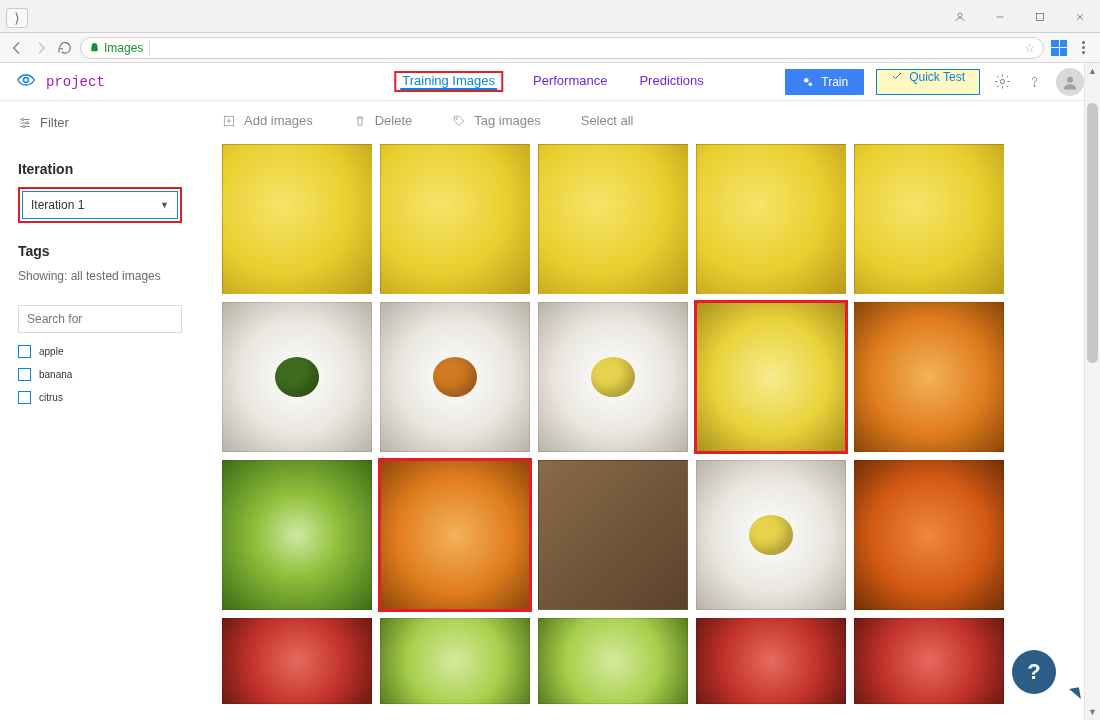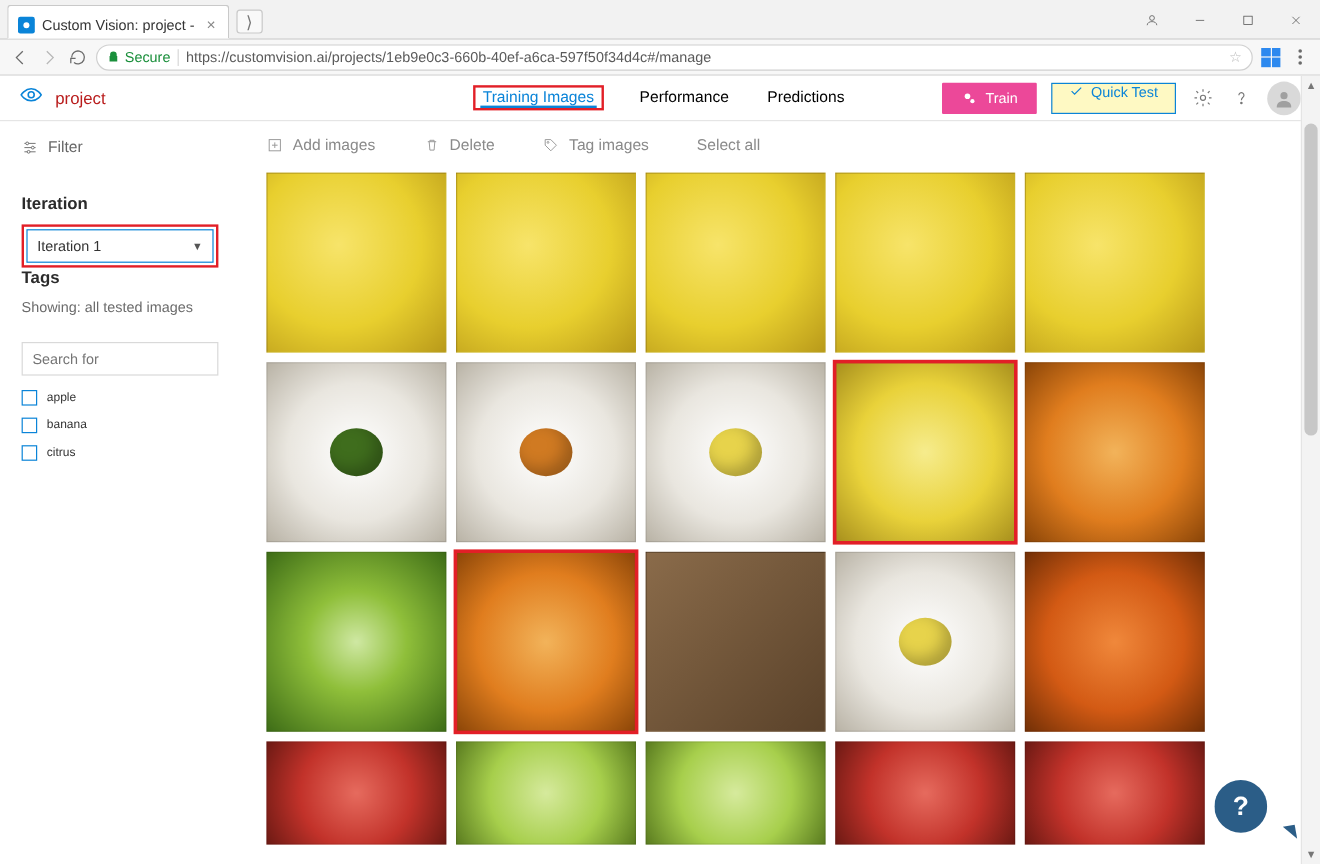--- a/index.html
+++ b/index.html
@@ -28,42 +28,42 @@
   .ext-icon{width:18px;height:18px;display:flex;align-items:center;justify-content:center;}
   .win-logo{width:16px;height:16px;display:grid;grid-template-columns:1fr 1fr;grid-template-rows:1fr 1fr;gap:1px;}
   .win-logo span{background:#2d89ef;}
   .dots{display:flex;flex-direction:column;gap:2px;}
   .dots span{width:3px;height:3px;background:#6b6b6b;border-radius:50%;}
 
   
   .app-header{height:38px;border-bottom:1px solid #e5e5e5;display:flex;align-items:center;padding:0 16px;position:relative;}
   .eye-icon{color:#0a84d8;margin-right:10px;}
   .eye-icon svg{width:20px;height:20px;stroke:#0a84d8;fill:none;stroke-width:1.6;}
-  .project-name{font-size:14px;color:#b91c1c;font-weight:500;}
+  .project-name{font-size:14px;color:#a21caf;font-weight:500;font-family:Liberation Mono, monospace;}
   .center-tabs{position:absolute;left:50%;transform:translateX(-50%);display:flex;gap:28px;align-items:center;height:100%;}
-  .tab-link{font-size:13px;color:#000000;cursor:pointer;padding:0 2px;height:100%;display:flex;align-items:center;border-bottom:2px solid transparent;}
+  .tab-link{font-size:13px;color:#6d28d9;cursor:pointer;padding:0 2px;height:100%;display:flex;align-items:center;border-bottom:2px solid transparent;}
   .tab-link.active{color:#0a84d8;border-bottom-color:#0a84d8;font-weight:400;}
   .highlight-box{border:2px solid #e21f27;padding:0px 4px;}
   .right-actions{margin-left:auto;display:flex;align-items:center;gap:12px;}
-  .train-btn{background:#ec4899;color:#fff;border:none;height:26px;padding:0 16px;font-size:12px;display:flex;align-items:center;gap:6px;cursor:pointer;border-radius:1px;}
+  .train-btn{background:#3b82f6;color:#fff;border:none;height:26px;padding:0 16px;font-size:12px;display:flex;align-items:center;gap:6px;cursor:pointer;border-radius:1px;}
   .train-btn svg{width:14px;height:14px;fill:#fff;}
   .quick-btn{background:#fef9c3;color:#0a84d8;border:1px solid #0a84d8;height:26px;padding:0 14px;font-size:12px;display:flex;align-items:flex-start;gap:6px;cursor:pointer;}
   .quick-btn svg{width:12px;height:12px;stroke:#0a84d8;fill:none;stroke-width:2;}
   .icon-btn{width:20px;height:20px;display:flex;align-items:center;justify-content:center;cursor:pointer;color:#767676;}
   .icon-btn svg{width:17px;height:17px;stroke:#767676;fill:none;stroke-width:1.4;}
   .avatar{width:28px;height:28px;background:#d9d9d9;border-radius:50%;display:flex;align-items:center;justify-content:center;}
   .avatar svg{width:18px;height:18px;fill:#a0a0a0;}
 
   
   .main{display:flex;height:calc(720px - 33px - 30px - 38px);}
   .sidebar{width:200px;padding:14px 18px;background:#fff;}
   .filter-row{display:flex;align-items:center;gap:8px;color:#676767;font-size:13px;margin-bottom:31px;}
   .filter-row svg{width:14px;height:14px;stroke:#676767;fill:none;stroke-width:1.3;}
   .section-label{font-size:14px;color:#2b2b2b;font-weight:600;margin-bottom:10px;}
-  .iteration-select{border:2px solid #e21f27;padding:2px;}
+  .iteration-select{border:2px solid #e21f27;padding:2px;margin-bottom:20px;}
   .iteration-inner{border:1px solid #0a84d8;height:28px;display:flex;align-items:center;justify-content:space-between;padding:0 8px;font-size:12px;color:#333;cursor:pointer;}
   .iteration-inner .chev{color:#555;font-size:9px;}
   .subtext{font-size:12px;color:#6b6b6b;margin-bottom:10px;}
   .search-box{width:100%;height:28px;border:1px solid #d9d9d9;padding:0 8px;font-size:12px;color:#888;margin-bottom:12px;margin-top:12px;}
   .tag-list{display:flex;flex-direction:column;gap:10px;}
   .tag-item{display:flex;align-items:center;gap:8px;font-size:10px;color:#333;cursor:pointer;}
   .chk{width:13px;height:13px;border:1px solid #0a84d8;background:#fff;}
 
   .content{flex:1;display:flex;flex-direction:column;overflow:hidden;}
   .action-bar{display:flex;align-items:center;gap:40px;color:#8a8a8a;font-size:13px;padding:12px 22px 8px;}
@@ -92,29 +92,20 @@
   .scrollarrow.top{top:0;} .scrollarrow.bot{bottom:0;}
 
   
   .help-bubble{position:absolute;right:44px;bottom:26px;width:44px;height:44px;background:#2b5d87;border-radius:50%;display:flex;align-items:center;justify-content:center;color:#fff;font-size:22px;font-weight:600;cursor:pointer;}
   .help-tail{position:absolute;right:44px;bottom:24px;width:0;height:0;border-left:10px solid transparent;border-top:12px solid #2b5d87;transform:translate(24px,4px) rotate(-10deg);}
 </style>
 </head>
 <body>
 
 <div class="chrome-top">
-  <div class="tab">
-    <span class="tab-favicon">
-        <svg viewBox="0 0 24 24">
-          <circle cx="12" cy="12" r="6"></circle>
-        </svg>
-      </span>
-    <span>Custom Vision: project -</span>
-    <span class="tab-close">×</span>
-  </div>
   <div class="new-tab">⟩</div>
   <div class="win-controls">
     <div class="win-btn account">
         <svg viewBox="0 0 24 24">
           <circle cx="12" cy="8" r="4"></circle>
           <path d="M4 20c0-4 4-6 8-6s8 2 8 6"></path>
         </svg>
       </div>
     <div class="win-btn">
         <svg viewBox="0 0 24 24">
@@ -150,24 +141,23 @@
       <svg viewBox="0 0 24 24">
         <path d="M4 12a8 8 0 1 1 3 6"></path>
         <polyline points="4 14 4 8 10 8" transform="translate(-1 5)"></polyline>
       </svg>
     </span>
   <div class="url-bar">
     <span class="url-secure">
       <svg viewBox="0 0 24 24">
           <path d="M6 10V8a6 6 0 1 1 12 0v2h1v10H5V10z"></path>
         </svg>
-      <span>Secure</span>
+      <span>Images</span>
     </span>
     <span class="url-sep"></span>
-    <span class="url-text">https://customvision.ai/projects/1eb9e0c3-660b-40ef-a6ca-597f50f34d4c#/manage</span>
     <span style="flex:1"></span>
     <span class="star">☆</span>
   </div>
   <span class="ext-icon">
       <span class="win-logo">
         <span></span>
         <span></span>
         <span></span>
         <span></span>
       </span>

